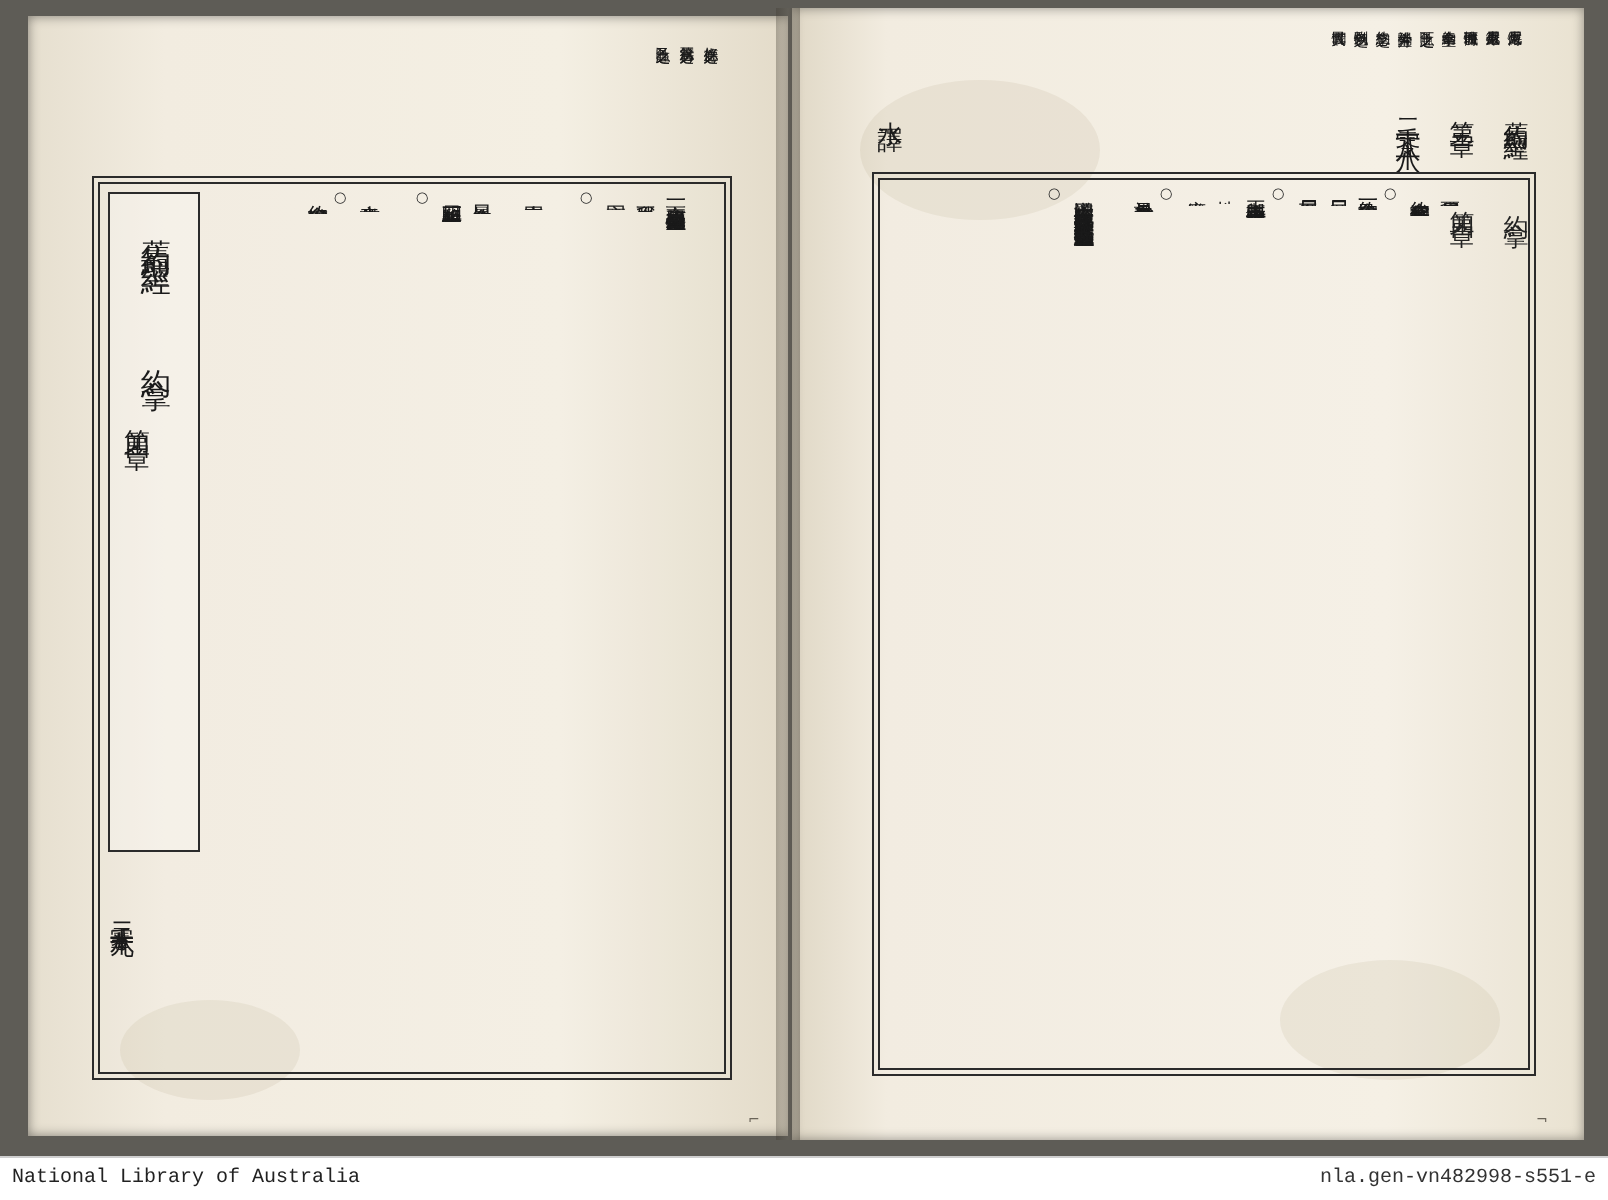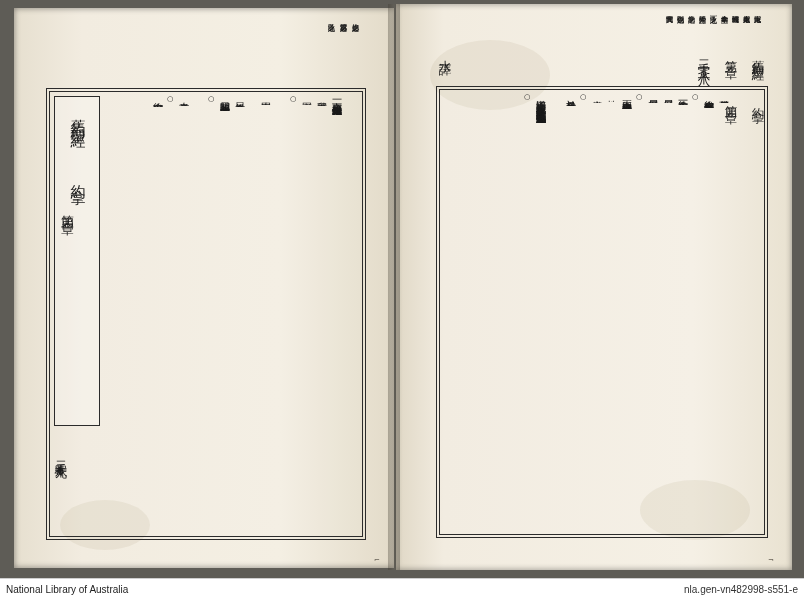--- a/index.html
+++ b/index.html
@@ -205,21 +205,21 @@
     width: 804px; height: 22px;
     background: #ffffff;
     border-top: 1px solid #cfcfcf;
     display: flex;
     align-items: center;
     justify-content: space-between;
     padding: 0 6px;
     box-sizing: border-box;
   }
   .footer span {
-    font-family: Liberation Sans, sans-serif;
+    font-family: Liberation Mono, monospace;
     font-size: 10px;
     color: #222;
   }
   .footer .right { color: #333; }
 </style>
 </head>
 <body>
 
 <div id="page">
 

